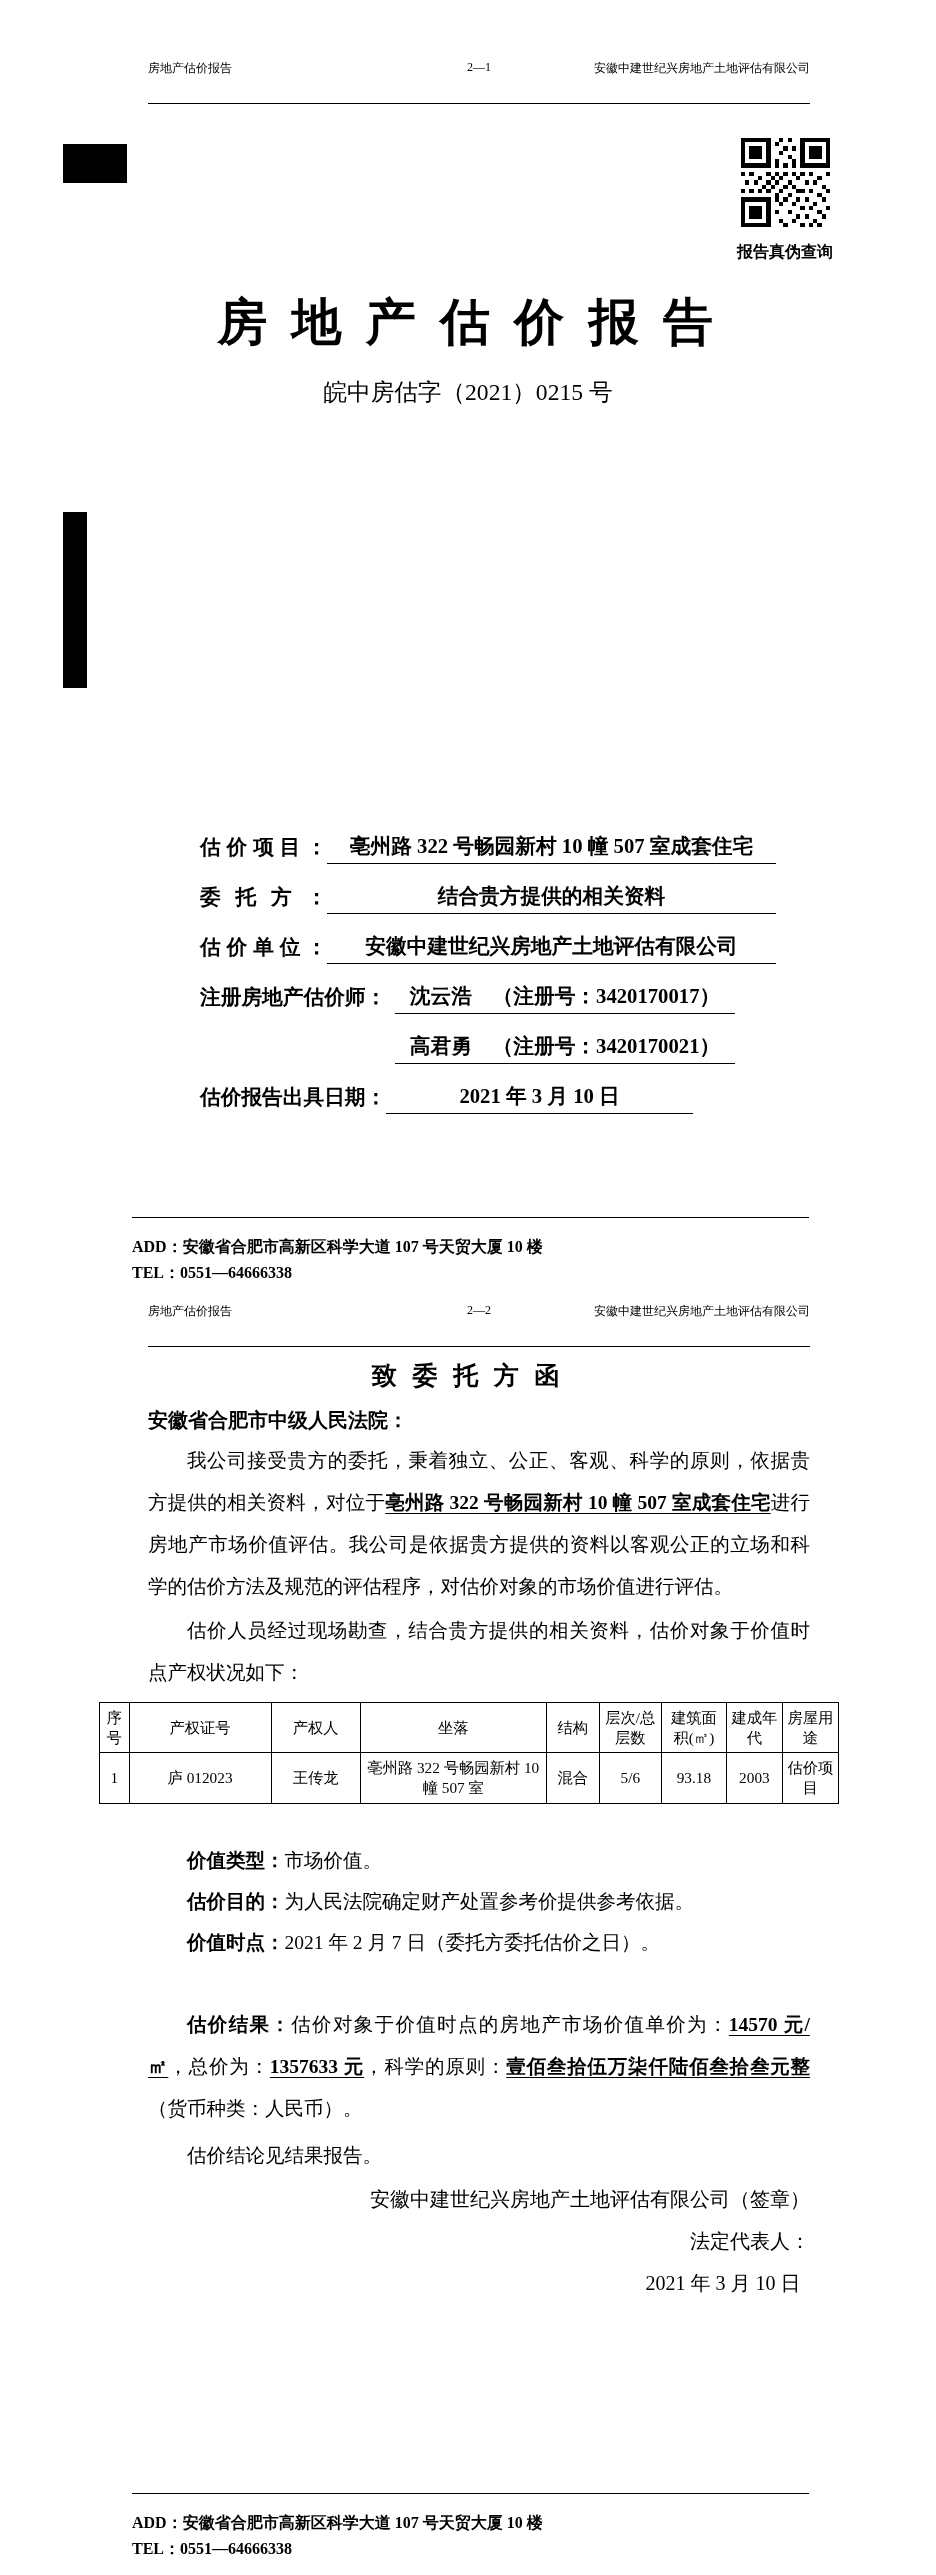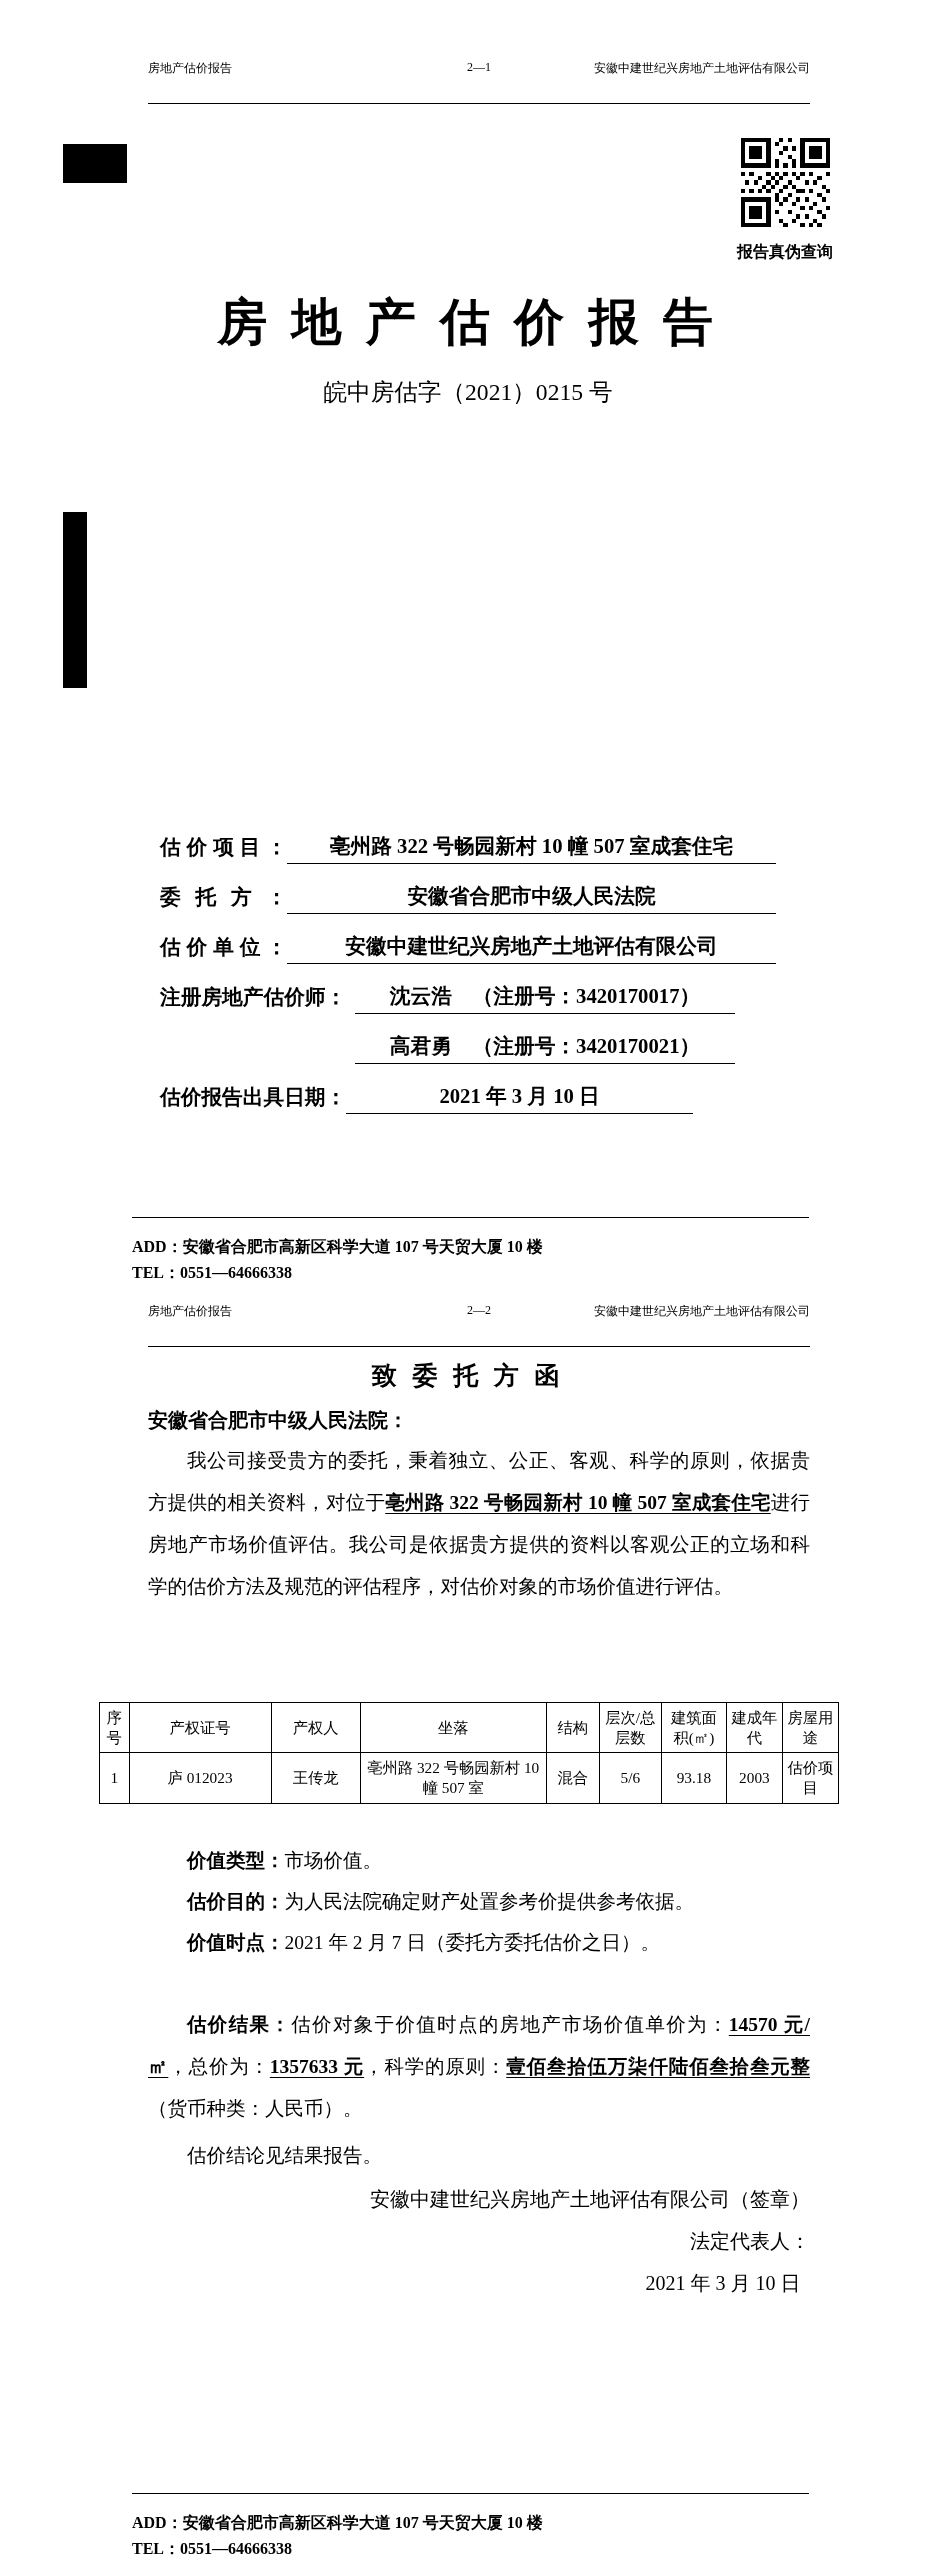--- a/index.html
+++ b/index.html
@@ -23,21 +23,21 @@
   
   .redaction-block { position:absolute; left:63px; top:144px; width:64px; height:39px; background:#000; }
   .redaction-bar   { position:absolute; left:63px; top:512px; width:23.6px; height:176px; background:#000; }
   .qr { position:absolute; left:741px; top:138px; width:89px; height:89px; }
   .qr-caption { position:absolute; left:726px; top:242px; width:118px; text-align:center; font-size:16px; font-weight:bold; }
   .report-title { position:absolute; left:0; top:295px; width:936px; text-align:center;
                   font-size:50px; font-weight:bold; letter-spacing:5.9px; line-height:1.1; }
   .doc-number { position:absolute; left:0; top:376px; width:936px; text-align:center; font-size:23.6px; }
   .cover-form { position:absolute; left:160px; top:814px; font-size:20.7px; font-weight:bold; }
   .form-row { display:flex; align-items:flex-end; height:50px; }
-  .form-label { white-space:nowrap; padding-bottom:3.5px; }
+  .form-label { white-space:nowrap; padding-bottom:3.5px;margin-left:40px; }
   .form-label.jst { width:127px; text-align-last:justify; }
   .form-label.wide { width:195px; }
   .form-value { flex:1; border-bottom:1.2px solid #000; text-align:center; padding-bottom:3.5px; white-space:nowrap; }
   
   .letter-title { position:absolute; left:0; top:1359px; width:936px; text-align:center;
                   font-size:25px; font-weight:bold; letter-spacing:4.7px; }
   .salutation { position:absolute; left:148px; top:1407px; width:662px; font-size:20px; font-weight:bold; }
   .p { position:absolute; left:148px; width:662px; font-size:19.5px; line-height:42px; text-align:justify; }
   .indent { text-indent:2em; }
   .b { font-weight:bold; }
@@ -94,21 +94,21 @@
 
   <div class="redaction-bar"></div>
 
   <div class="cover-form">
     <div class="form-row" style="width:616px">
       <span class="form-label jst">估价项目：</span>
       <span class="form-value">亳州路 322 号畅园新村 10 幢 507 室成套住宅</span>
     </div>
     <div class="form-row" style="width:616px">
       <span class="form-label jst">委托方：</span>
-      <span class="form-value">安徽省合肥市中级人民法院</span>
+      <span class="form-value">结合贵方提供的相关资料</span>
     </div>
     <div class="form-row" style="width:616px">
       <span class="form-label jst">估价单位：</span>
       <span class="form-value">安徽中建世纪兴房地产土地评估有限公司</span>
     </div>
     <div class="form-row" style="width:575px">
       <span class="form-label wide">注册房地产估价师：</span>
       <span class="form-value">沈云浩　（注册号：3420170017）</span>
     </div>
     <div class="form-row" style="width:575px">
@@ -132,20 +132,21 @@
     <span class="hd-right">安徽中建世纪兴房地产土地评估有限公司</span>
   </div>
 
   <div class="letter-title">致 委 托 方 函</div>
   <div class="salutation">安徽省合肥市中级人民法院：</div>
 
   <div class="p indent" style="top:1440px">
     <span>我公司接受贵方的委托，秉着独立、公正、客观、科学的原则，依据贵方提供的相关资料，对位于</span><span class="bu">亳州路 322 号畅园新村 10 幢 507 室成套住宅</span><span>进行房地产市场价值评估。我公司是依据贵方提供的资料以客观公正的立场和科学的估价方法及规范的评估程序，对估价对象的市场价值进行评估。</span>
   </div>
 
+  <div class="p indent" style="top:1610px">估价人员经过现场勘查，结合贵方提供的相关资料，估价对象于价值时点产权状况如下：</div>
 
   <table class="info-table">
     <colgroup>
       <col style="width:29.5px">
         <col style="width:142px">
         <col style="width:89px">
         <col style="width:186px">
       <col style="width:53px">
         <col style="width:62px">
         <col style="width:65px">

